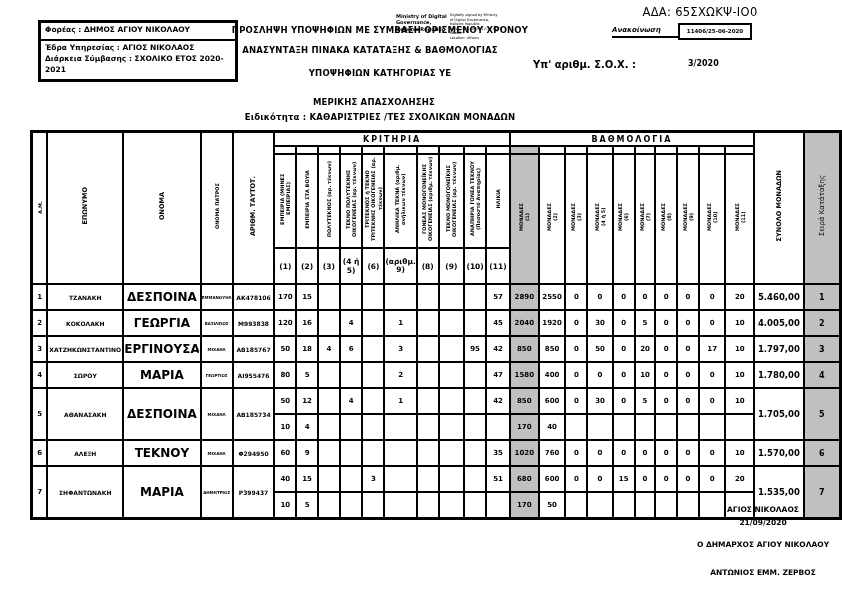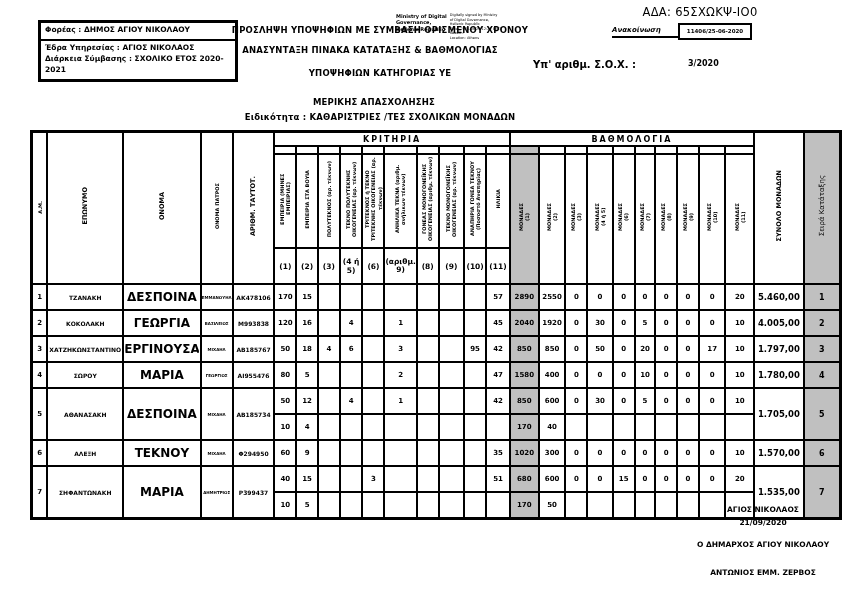--- a/index.html
+++ b/index.html
@@ -395,21 +395,21 @@
         <td class="c-crit">9</td>
         <td class="c-crit"></td>
         <td class="c-crit"></td>
         <td class="c-crit"></td>
         <td class="c-crit"></td>
         <td class="c-crit"></td>
         <td class="c-crit"></td>
         <td class="c-crit"></td>
         <td class="c-crit">35</td>
         <td class="c-m gray">1020</td>
-        <td class="c-m">300</td>
+        <td class="c-m">760</td>
         <td class="c-m">0</td>
         <td class="c-m">0</td>
         <td class="c-m">0</td>
         <td class="c-m">0</td>
         <td class="c-m">0</td>
         <td class="c-m">0</td>
         <td class="c-m">0</td>
         <td class="c-m">10</td>
         <td class="c-tot" rowspan="1">1.570,00</td>
         <td class="c-rank gray" rowspan="1">6</td>

